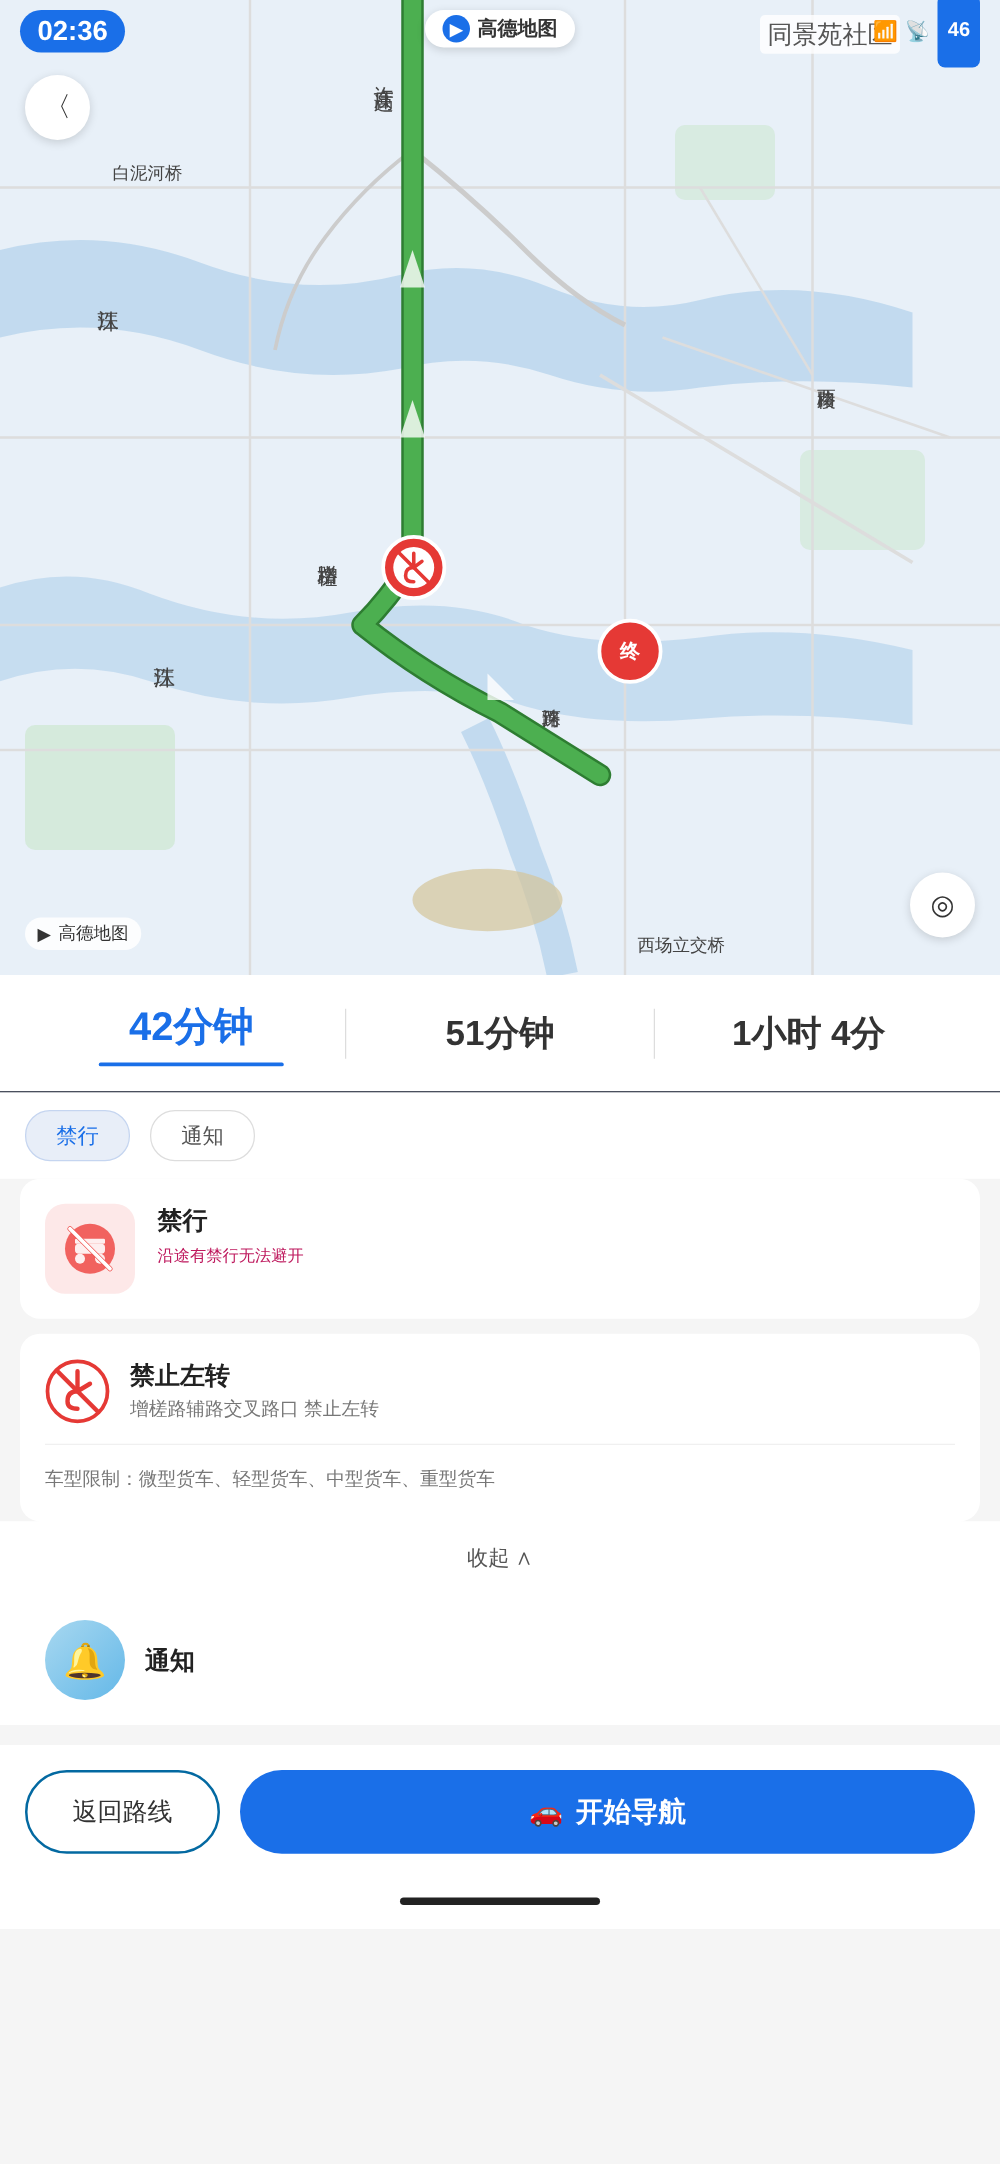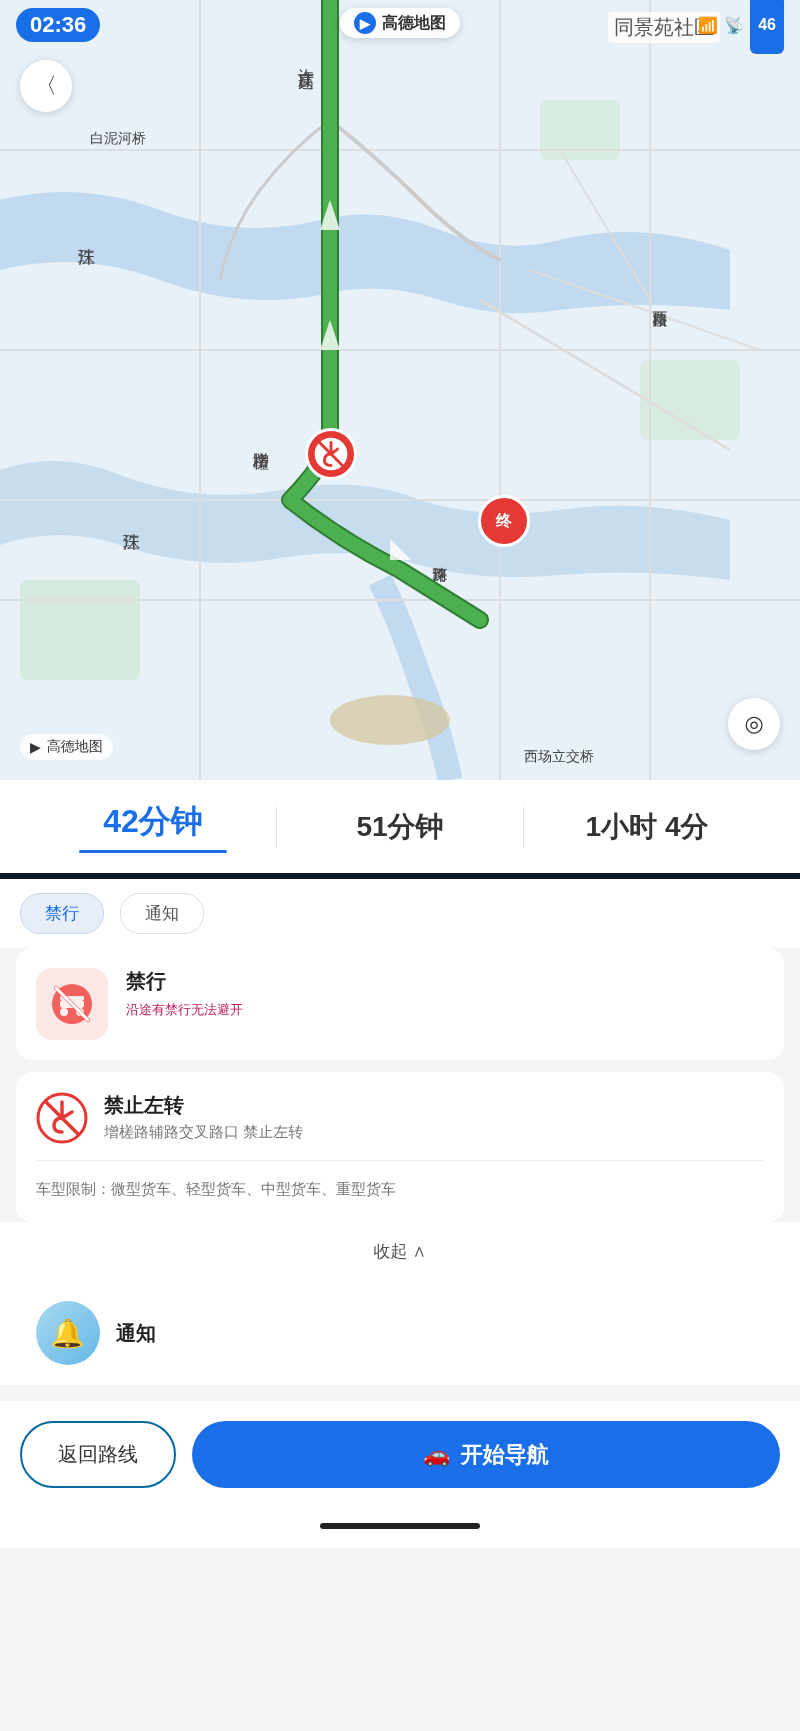--- a/index.html
+++ b/index.html
@@ -201,21 +201,21 @@
       background: white;
       position: relative;
     }
 
     
     .route-times {
       display: flex;
       align-items: center;
       padding: 20px 30px;
       background: white;
-      border-bottom: 6px solid #0f172a;
+      border-bottom: 1px solid #0f172a;
     }
     .route-time-item {
       flex: 1;
       text-align: center;
       cursor: pointer;
     }
     .route-time-item.active .time-text {
       color: #1a6fe8;
       font-weight: 700;
       font-size: 32px;
@@ -524,21 +524,21 @@
     <span>高德地图</span>
   </div>
 
   <div class="back-btn">
     <span>〈</span>
   </div>
 
   <div class="map-text" style="top:130px; left:90px; font-size:14px;">白泥河桥</div>
   <div class="map-text" style="top:235px; left:75px; writing-mode:vertical-rl; font-size:17px;">珠江</div>
   <div class="map-text" style="top:520px; left:120px; writing-mode:vertical-rl; font-size:17px;">珠江</div>
-  <div class="map-text" style="top:748px; left:524px; font-size:14px;">西场立交桥</div>
+  <div class="map-text" style="top:748px; left:510px; font-size:14px;">西场立交桥</div>
   <div class="map-text" style="top:300px; left:650px; writing-mode:vertical-rl;">西棱路</div>
   <div class="map-text" style="top:55px; left:295px; writing-mode:vertical-rl; font-size:16px; letter-spacing:2px;">许广高速</div>
   <div class="map-text" style="top:440px; left:250px; writing-mode:vertical-rl; font-size:16px;">增槎路</div>
   <div class="map-text" style="top:555px; left:430px; writing-mode:vertical-rl; font-size:15px;">珠河路</div>
 
   <div class="turn-marker" style="left:305px; top:428px;">
     <svg viewBox="0 0 44 44" width="36" height="36">
       <circle cx="22" cy="22" r="20" fill="white"></circle>
       <path d="M 22 8 L 22 22 L 30 16" stroke="#e53935" stroke-width="3.5" fill="none" stroke-linecap="round" stroke-linejoin="round"></path>
       <path d="M 22 22 Q 14 22 14 30 Q 14 36 22 36" stroke="#e53935" stroke-width="3.5" fill="none" stroke-linecap="round"></path>

